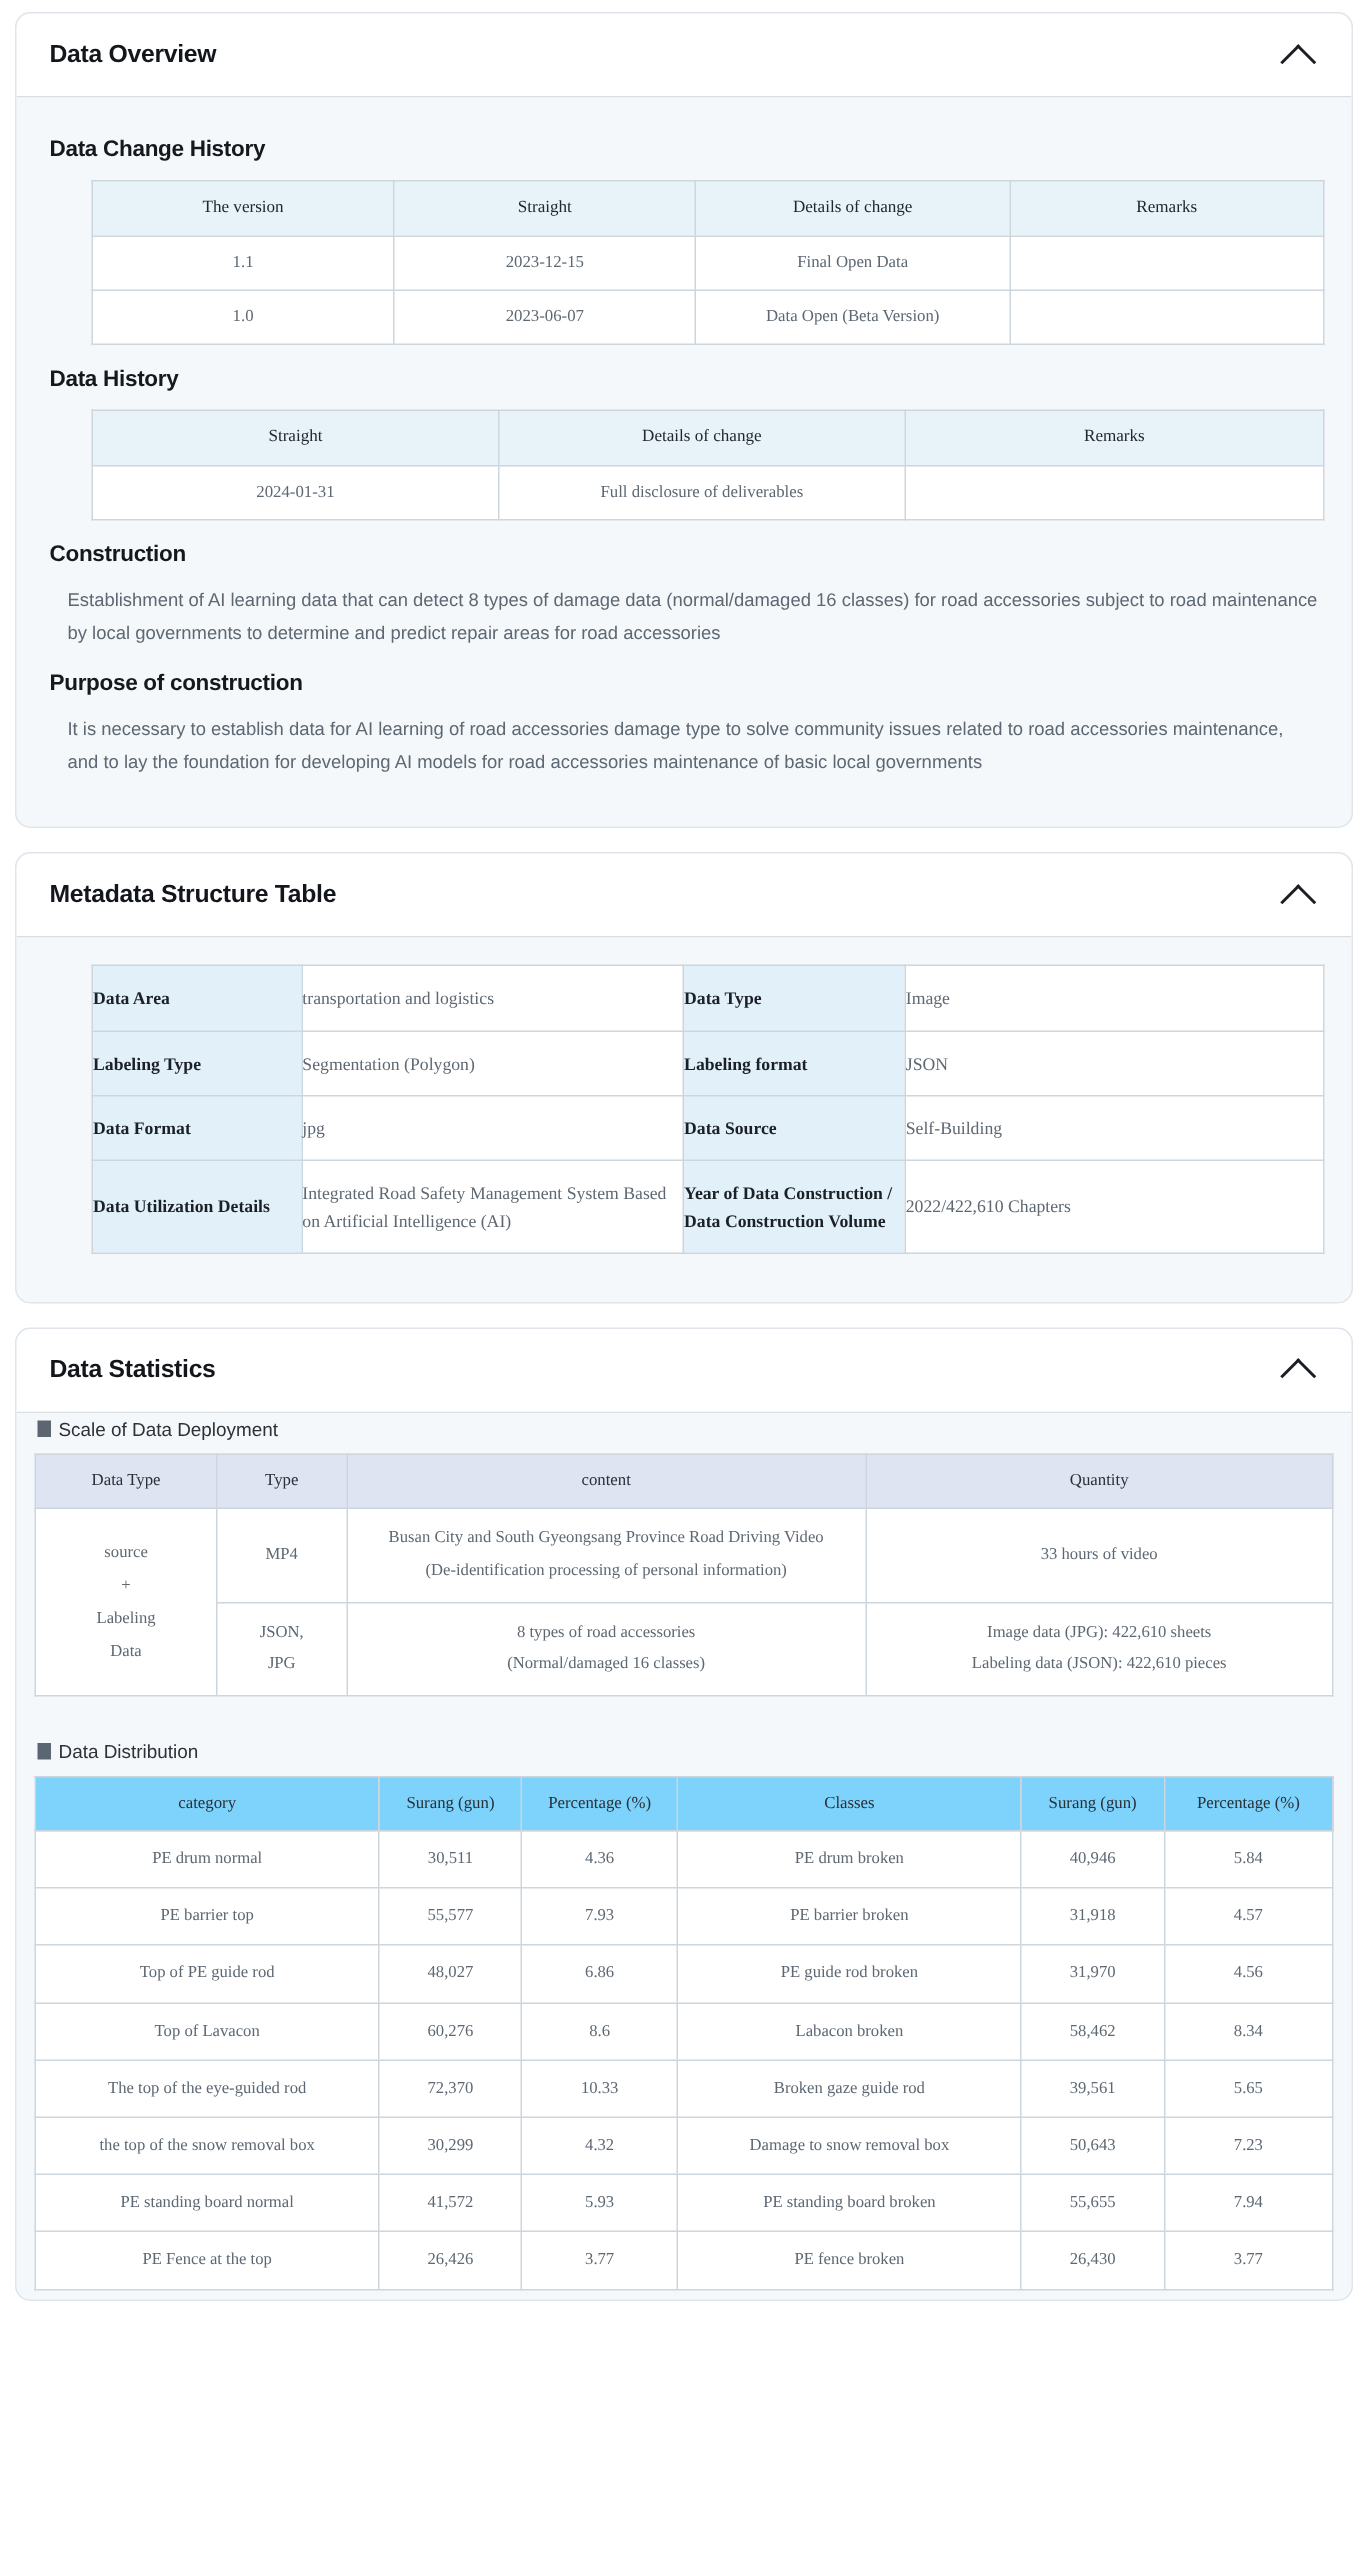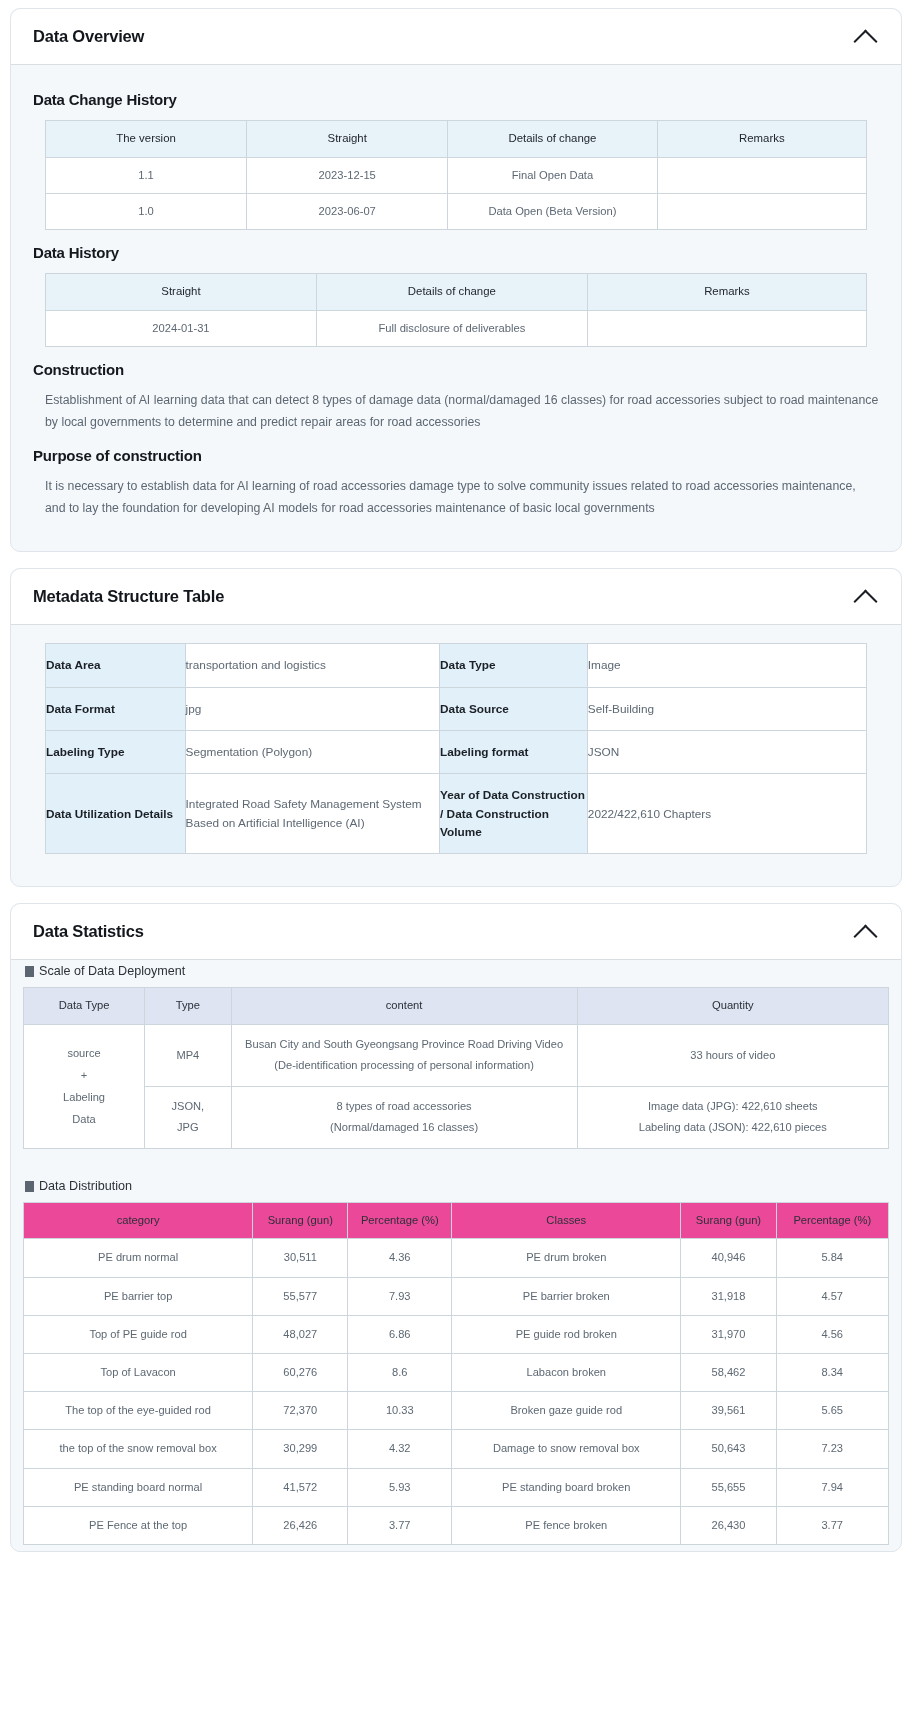--- a/index.html
+++ b/index.html
@@ -67,22 +67,23 @@
     font-size: 12.3px;
     line-height: 1.75;
     color: #5d6873;
     margin: 0 0 6px 12px;
     max-width: 845px;
   }
 
   table {
     border-collapse: collapse;
     width: calc(100% - 24px);
-    margin: 0 12px 6px 12px;
+    margin: 0 12px 6px 28px;
     table-layout: fixed;
+    font-family: Liberation Serif, serif;
   }
   table td, table th {
     border: 1px solid #cdd5dd;
     padding: 9px 8px;
     font-size: 11.2px;
     color: #5d6873;
     text-align: center;
     font-weight: normal;
     line-height: 1.55;
     background: #ffffff;
@@ -120,21 +121,21 @@
     width: 9px; height: 11px;
     background: #5b6672;
     display: inline-block;
   }
   .blk-title.second { margin-top: 30px; }
 
   .tbl-stats th { background: #dfe4f2; color: #2a3038; font-size: 11.2px; padding: 9px 6px;}
   .tbl-stats td { font-size: 11.1px; padding: 9px 6px; }
   .tbl-stats td.src { line-height: 2.0; }
 
-  .tbl-dist th { background: #ec4899; color: #2a3038; font-size: 11.2px; padding: 9px 4px; }
+  .tbl-dist th { background: #7dd3fc; color: #2a3038; font-size: 11.2px; padding: 9px 4px; }
   .tbl-dist td { font-size: 11.1px; padding: 10px 4px; height: 33px; }
 
   .stats-wrap { padding: 0 12px; }
   .stats-wrap table { width: 100%; margin-left: 0; margin-right: 0; }
 </style>
 </head>
 <body>
 
 <div class="card">
   <div class="card-header">
@@ -221,30 +222,30 @@
           <col style="width:34%">
         </colgroup>
       <tbody>
         <tr>
           <td class="k">Data Area</td>
           <td>transportation and logistics</td>
           <td class="k">Data Type</td>
           <td>Image</td>
         </tr>
         <tr>
+          <td class="k">Labeling Type</td>
+          <td>Segmentation (Polygon)</td>
+          <td class="k">Labeling format</td>
+          <td>JSON</td>
+        </tr>
+        <tr>
           <td class="k">Data Format</td>
           <td>jpg</td>
           <td class="k">Data Source</td>
           <td>Self-Building</td>
-        </tr>
-        <tr>
-          <td class="k">Labeling Type</td>
-          <td>Segmentation (Polygon)</td>
-          <td class="k">Labeling format</td>
-          <td>JSON</td>
         </tr>
         <tr>
           <td class="k">Data Utilization Details</td>
           <td>Integrated Road Safety Management System Based on Artificial Intelligence (AI)</td>
           <td class="k">Year of Data Construction / Data Construction Volume</td>
           <td>2022/422,610 Chapters</td>
         </tr>
       </tbody>
     </table>
   </div>

